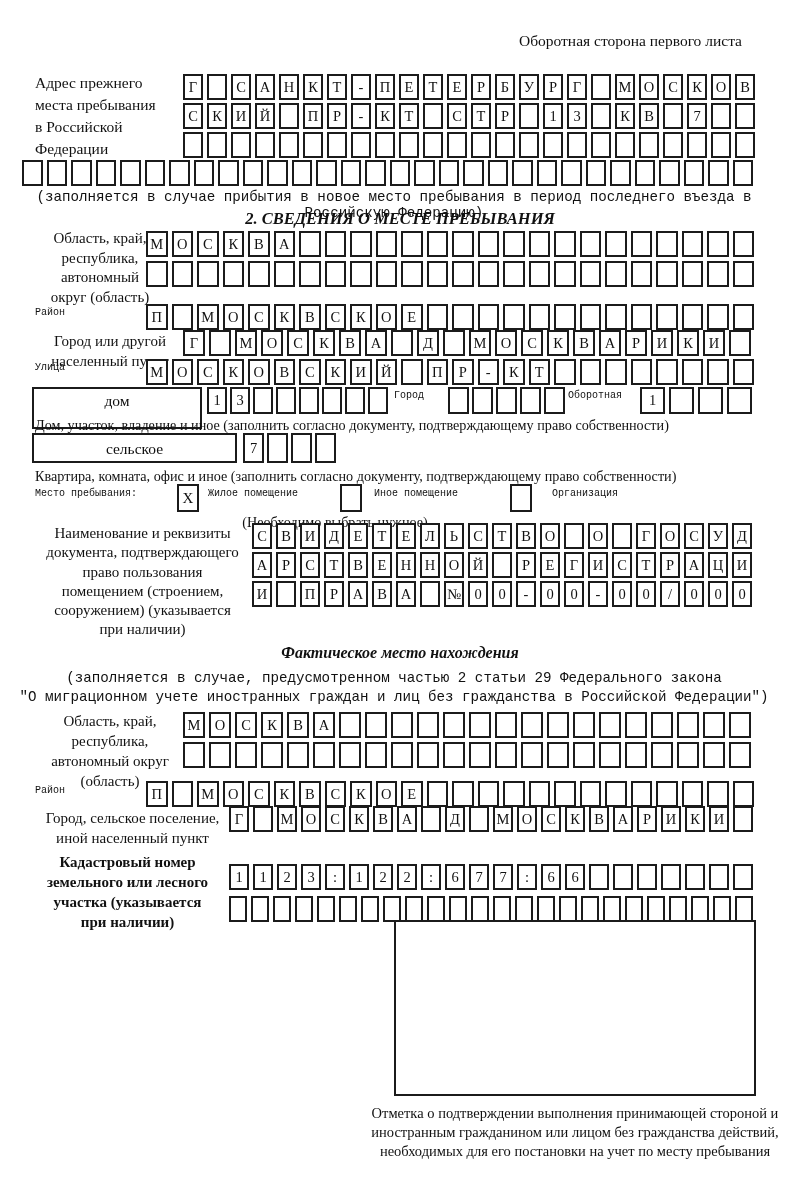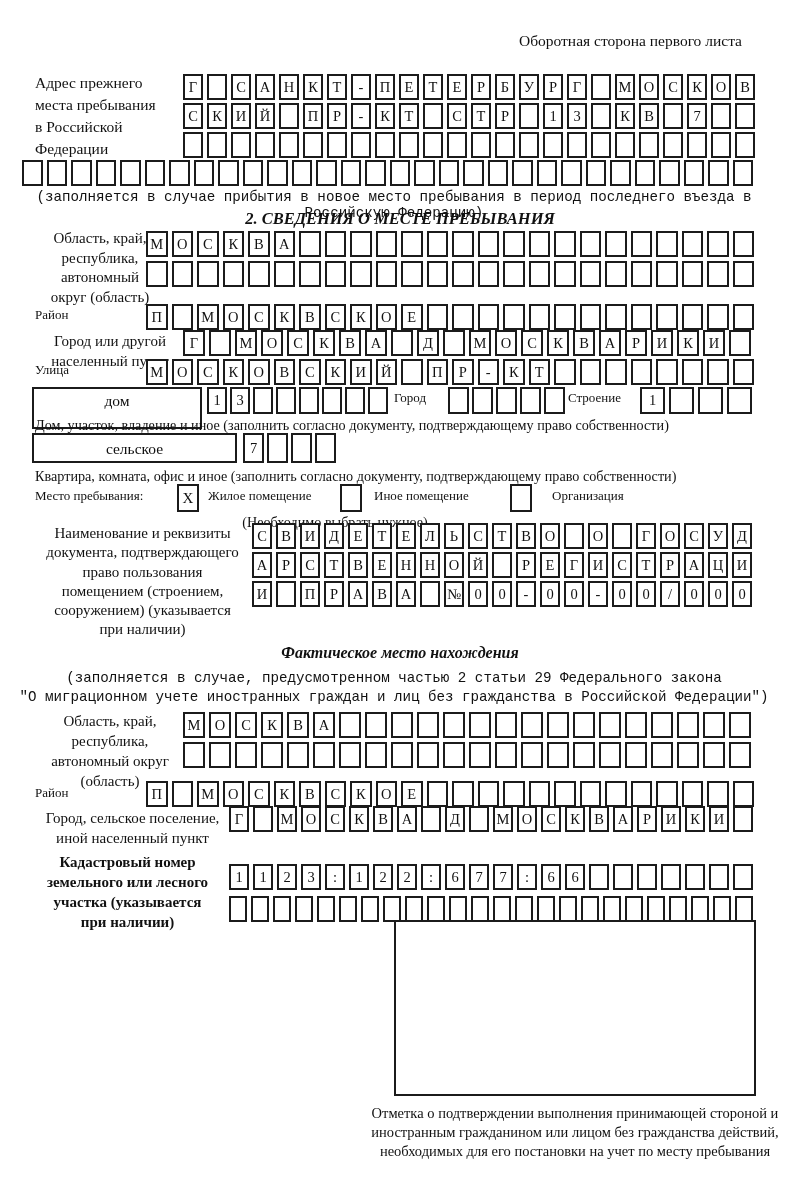--- a/index.html
+++ b/index.html
@@ -29,21 +29,21 @@
   .row-str{gap:4px;}  .row-str .cell{width:25px;height:27px;line-height:23px;}
   .row-kv{gap:3px;}   .row-kv .cell{width:21px;height:30px;line-height:26px;}
   .widebox{
     box-sizing:border-box;border:2px solid #1b1b1b;text-align:center;
     font-size:15.5px;background:#fff;
   }
   .chk{
     box-sizing:border-box;width:22px;height:28px;border:2px solid #1b1b1b;
     text-align:center;font-size:15px;line-height:24px;background:#fff;
   }
-  .inline-lbl{font-size:13px;}
+  .inline-lbl{font-size:10px;font-family:Liberation Mono, monospace;}
   .stamp{box-sizing:border-box;border:2px solid #1b1b1b;background:#fff;}
 </style>
 </head>
 <body>
 
 <div class="page">
 
   <div class="abs" style="top:20px;right:58px;font-size:15.5px;">Оборотная сторона первого листа</div>
 
   <div class="abs lbl" style="left:35px;top:60px;width:150px;">Адрес прежнего
@@ -316,21 +316,21 @@
       <span class="cell"></span>
     </div>
   <div class="abs inline-lbl" style="left:394px;top:378px;">Город</div>
   <div class="abs boxrow row-korp" style="left:448px;top:375px;">
       <span class="cell"></span>
       <span class="cell"></span>
       <span class="cell"></span>
       <span class="cell"></span>
       <span class="cell"></span>
     </div>
-  <div class="abs inline-lbl" style="left:568px;top:378px;">Строение</div>
+  <div class="abs inline-lbl" style="left:568px;top:378px;">Оборотная</div>
   <div class="abs boxrow row-str" style="left:640px;top:375px;">
       <span class="cell">1</span>
       <span class="cell"></span>
       <span class="cell"></span>
       <span class="cell"></span>
     </div>
   <div class="abs" style="left:35px;top:405px;font-size:14.2px;">Дом, участок, владение и иное (заполнить согласно документу, подтверждающему право собственности)</div>
 
   <div class="abs widebox" style="left:32px;top:421px;width:205px;height:30px;line-height:27px;">сельское</div>
   <div class="abs boxrow row-kv" style="left:243px;top:421px;">

